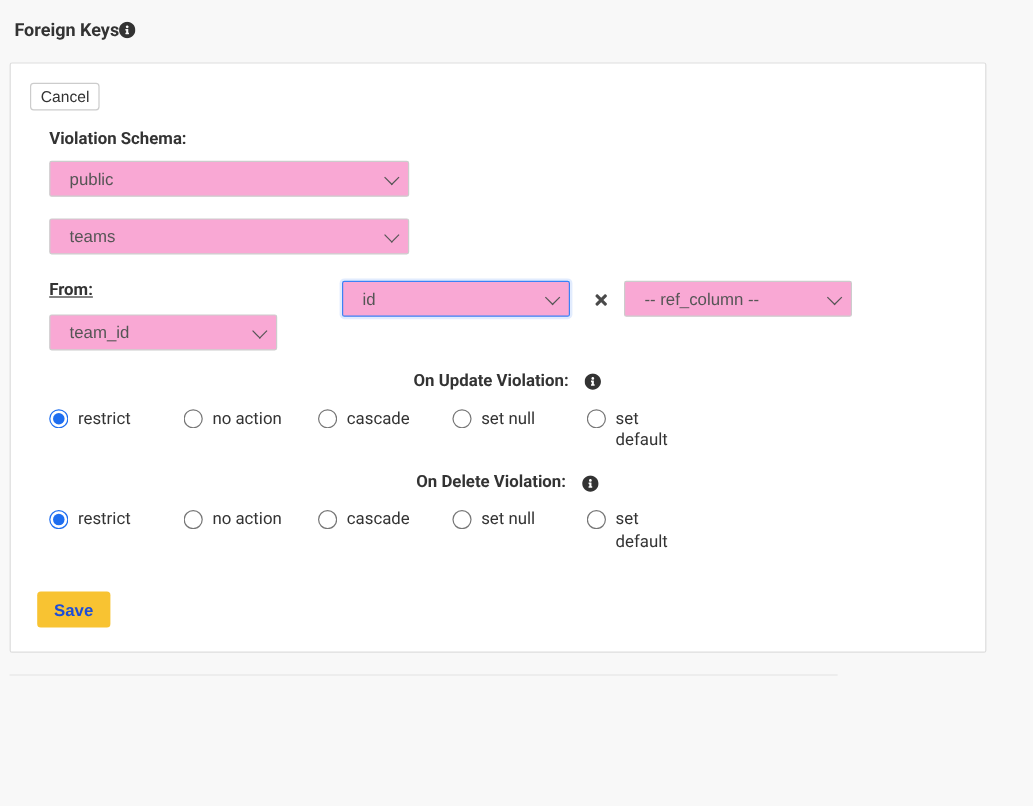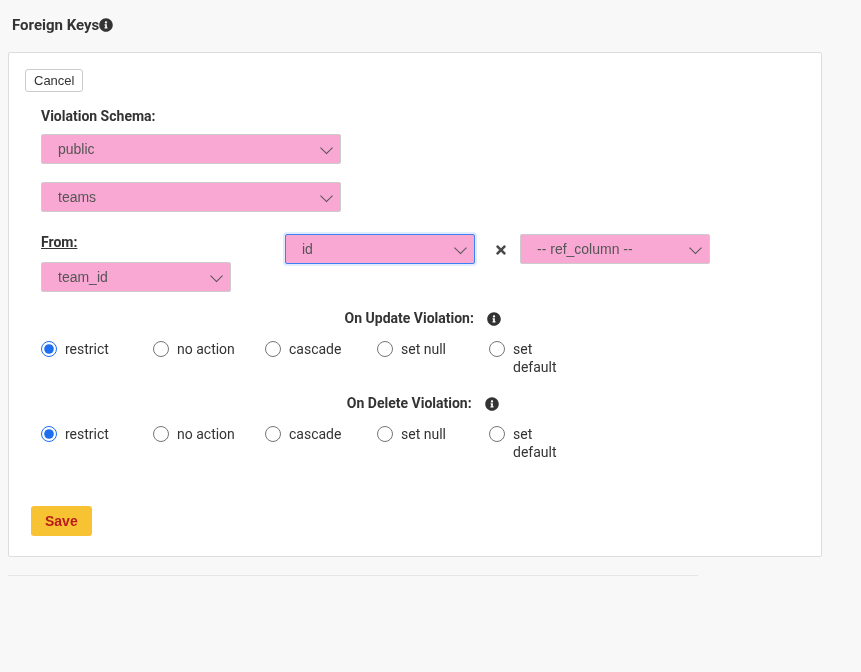--- a/index.html
+++ b/index.html
@@ -129,24 +129,24 @@
     height: 16px;
     cursor: pointer;
     accent-color: #1e6ef0;
     flex-shrink: 0;
     margin: 1px 0 0 0;
   }
   .radio-col.narrow { width: 90px; }
   .violation-group { padding: 12px 0 0 16px; }
   .violation-group .field-label { padding-bottom: 14px; text-align: center; }
   .save-btn {
-    margin-top: 45px;
+    margin-top: 32px;
     margin-left: 6px;
     background: #f8c332;
-    color: #b91c1c;
+    color: #1d4ed8;
     border: none;
     border-radius: 3px;
     padding: 7px 14px;
     font-size: 14px;
     font-weight: 600;
     cursor: pointer;
   }
   .footer-rule {
     margin-top: 18px;
     width: 690px;

